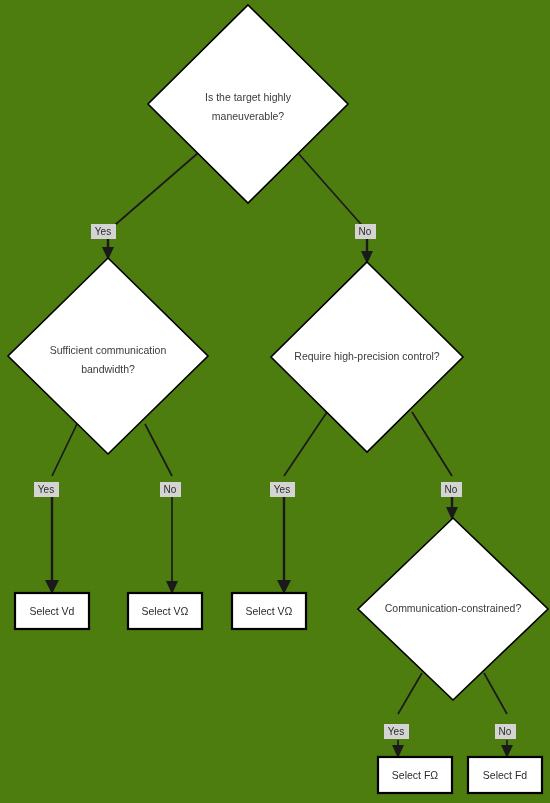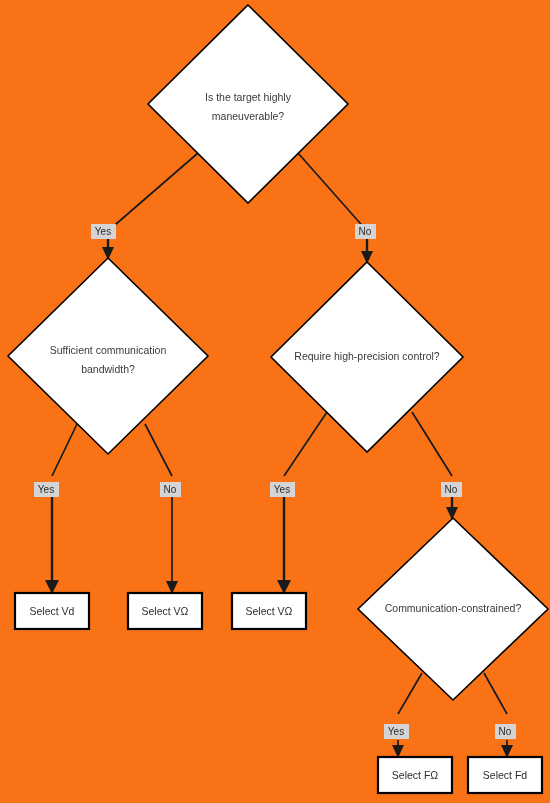--- a/index.html
+++ b/index.html
@@ -7,21 +7,21 @@
     padding: 0;
     background: #ffffff;
   }
   body {
     font-family: "Liberation Sans", sans-serif;
   }
   #flowchart-root {
     position: relative;
     width: 550px;
     height: 803px;
-    background: #f97316;
+    background: #4d7c0f;
     overflow: hidden;
   }
   svg#flow-svg {
     display: block;
     width: 550px;
     height: 803px;
   }
   .node-shape {
     fill: #ffffff;
     stroke: #000000;

